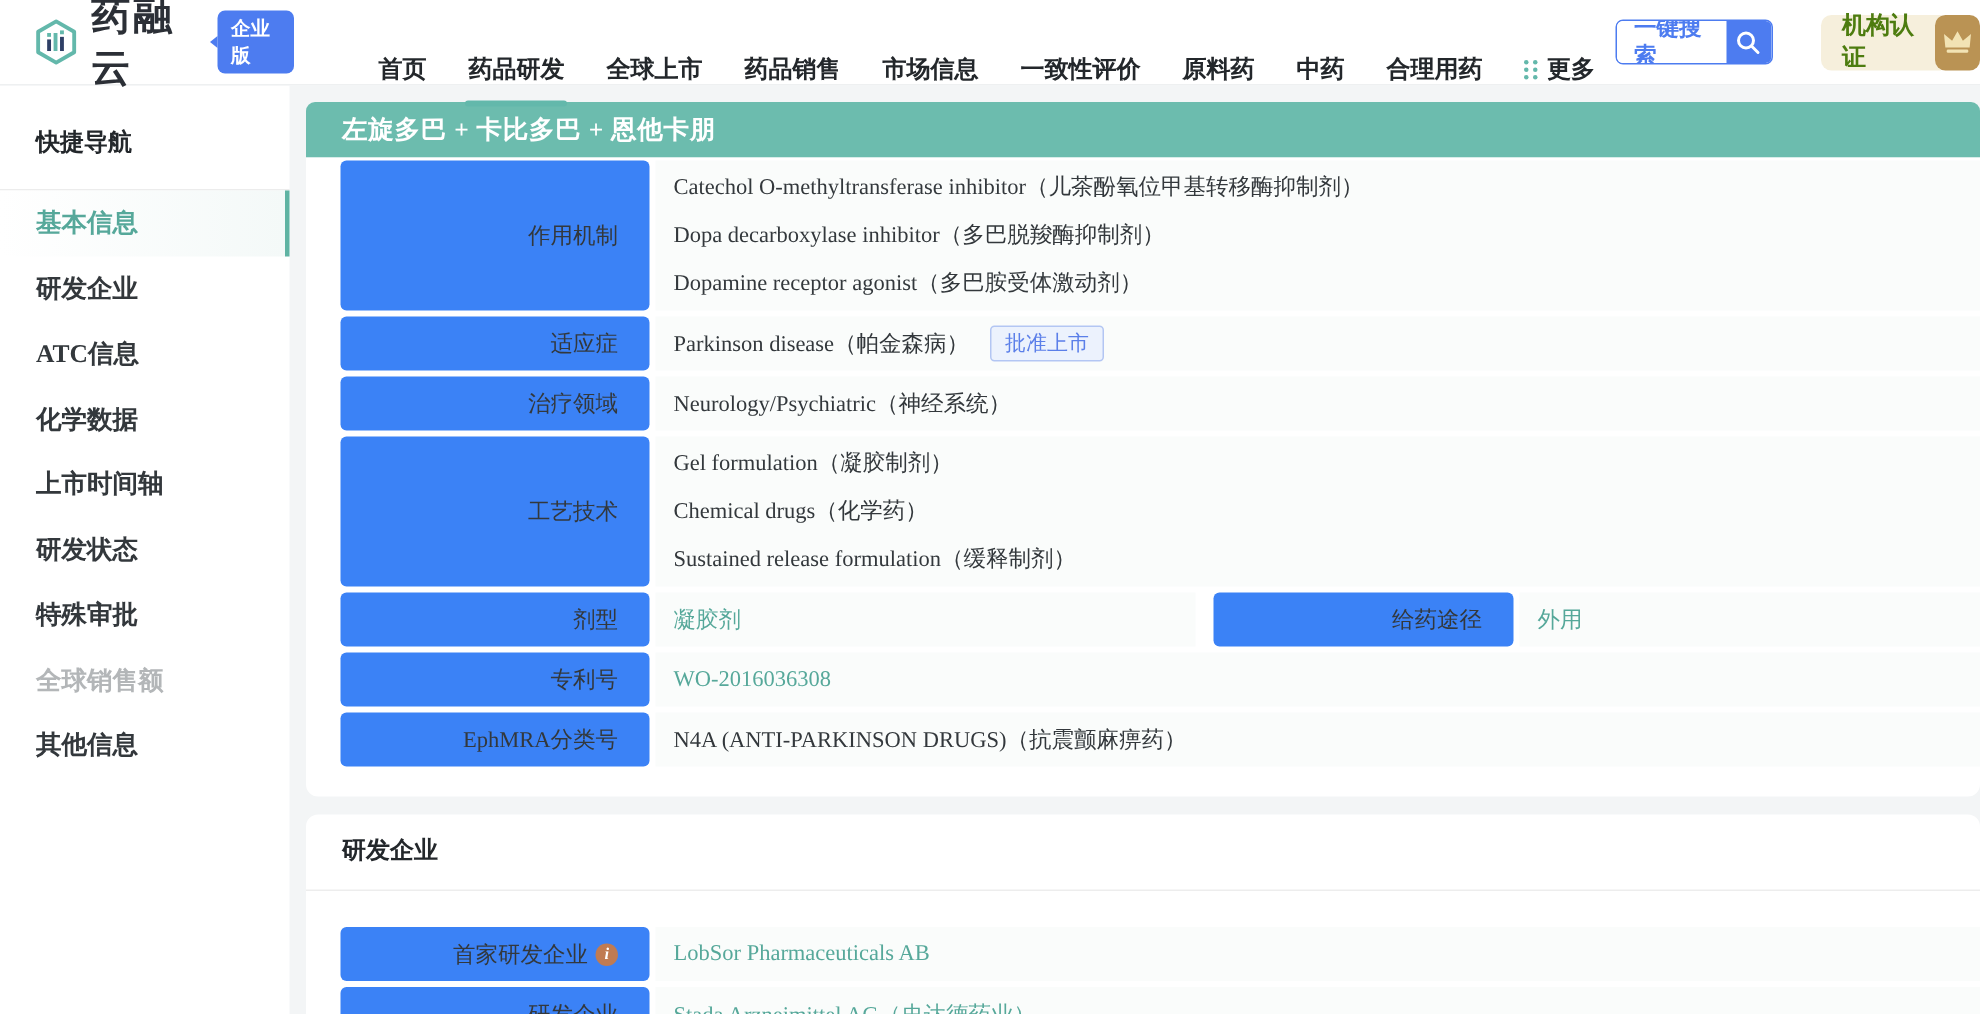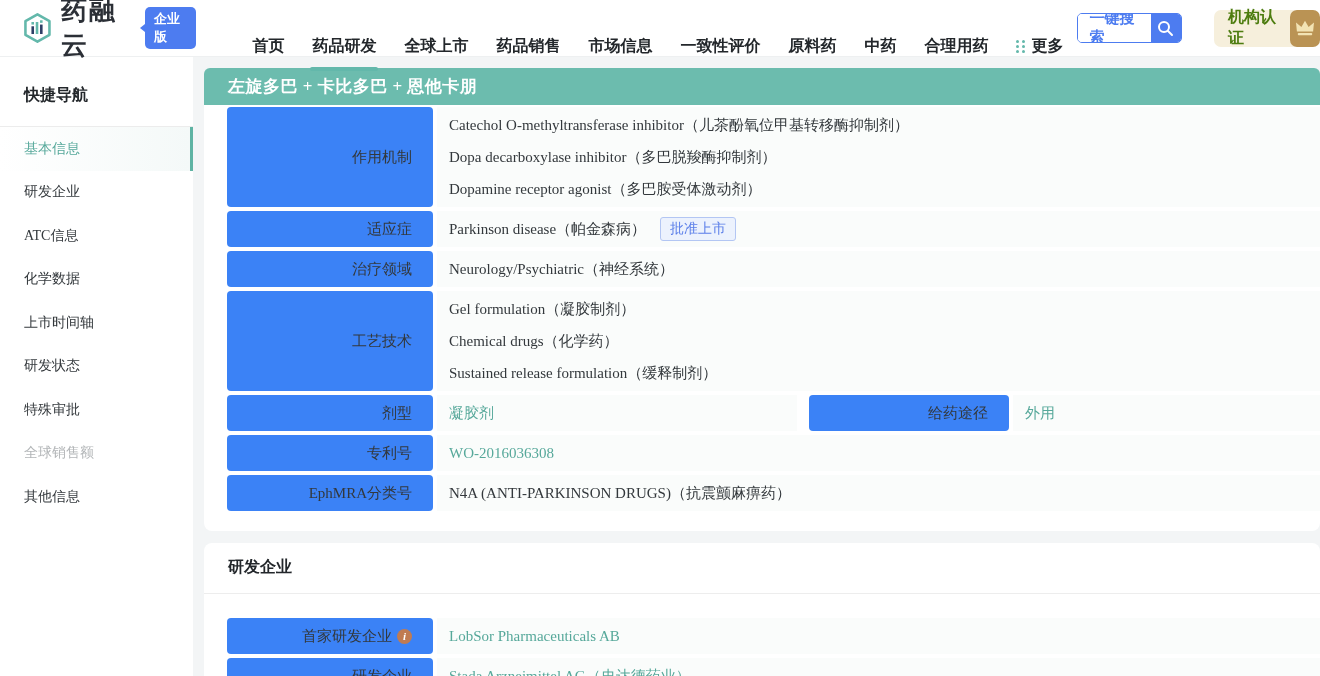--- a/index.html
+++ b/index.html
@@ -40,21 +40,21 @@
     border-radius:7px 0 0 7px; padding:0 12px 0 14px; color:#4d7c0f; font-size:16px; font-weight:bold; }
   .cert-crown { width:36px; height:37px; background:#ba9354; border-radius:7px;
     display:flex; align-items:center; justify-content:center; margin-left:-4px; }
 
   
   .page { display:flex; height:619px; }
   .sidebar { width:193px; background:#fff; flex:none; }
   .sidebar-title { font-size:16px; font-weight:bold; color:#23272b; padding:28px 0 20px 24px; }
   .sidebar-divider { border-bottom:1px solid #ececec; }
   .side-item { height:43.5px; display:flex; align-items:center; padding-left:24px;
-    font-size:14px; color:#33383c; cursor:pointer; }
+    font-size:17px; color:#33383c; cursor:pointer;font-weight:bold; }
   .side-item.active { color:#56a89a; border-right:3px solid #5fb3a3;
     background:linear-gradient(90deg, #ffffff 0%, #f4f9f8 100%); }
   .side-item.disabled { color:#b3b6b8; cursor:default; }
 
   .content { flex:1; padding:11px 0 0 11px; }
 
   
   .banner { height:37px; background:#6cbcae; border-radius:6px 6px 0 0; display:flex;
     align-items:center; padding-left:24px; }
   .banner-title { color:#fff; font-size:17px; font-weight:bold; letter-spacing:0.5px; }

